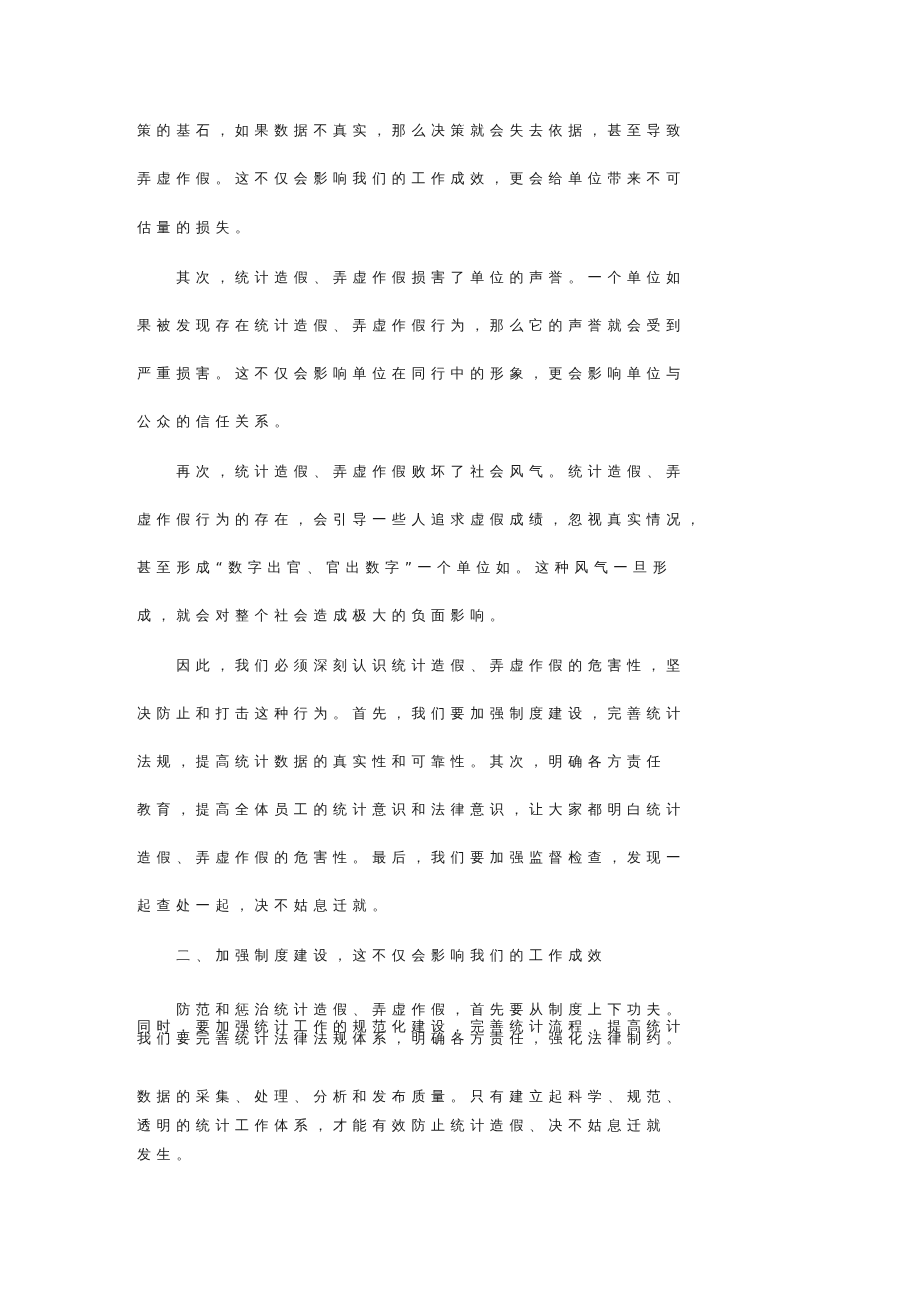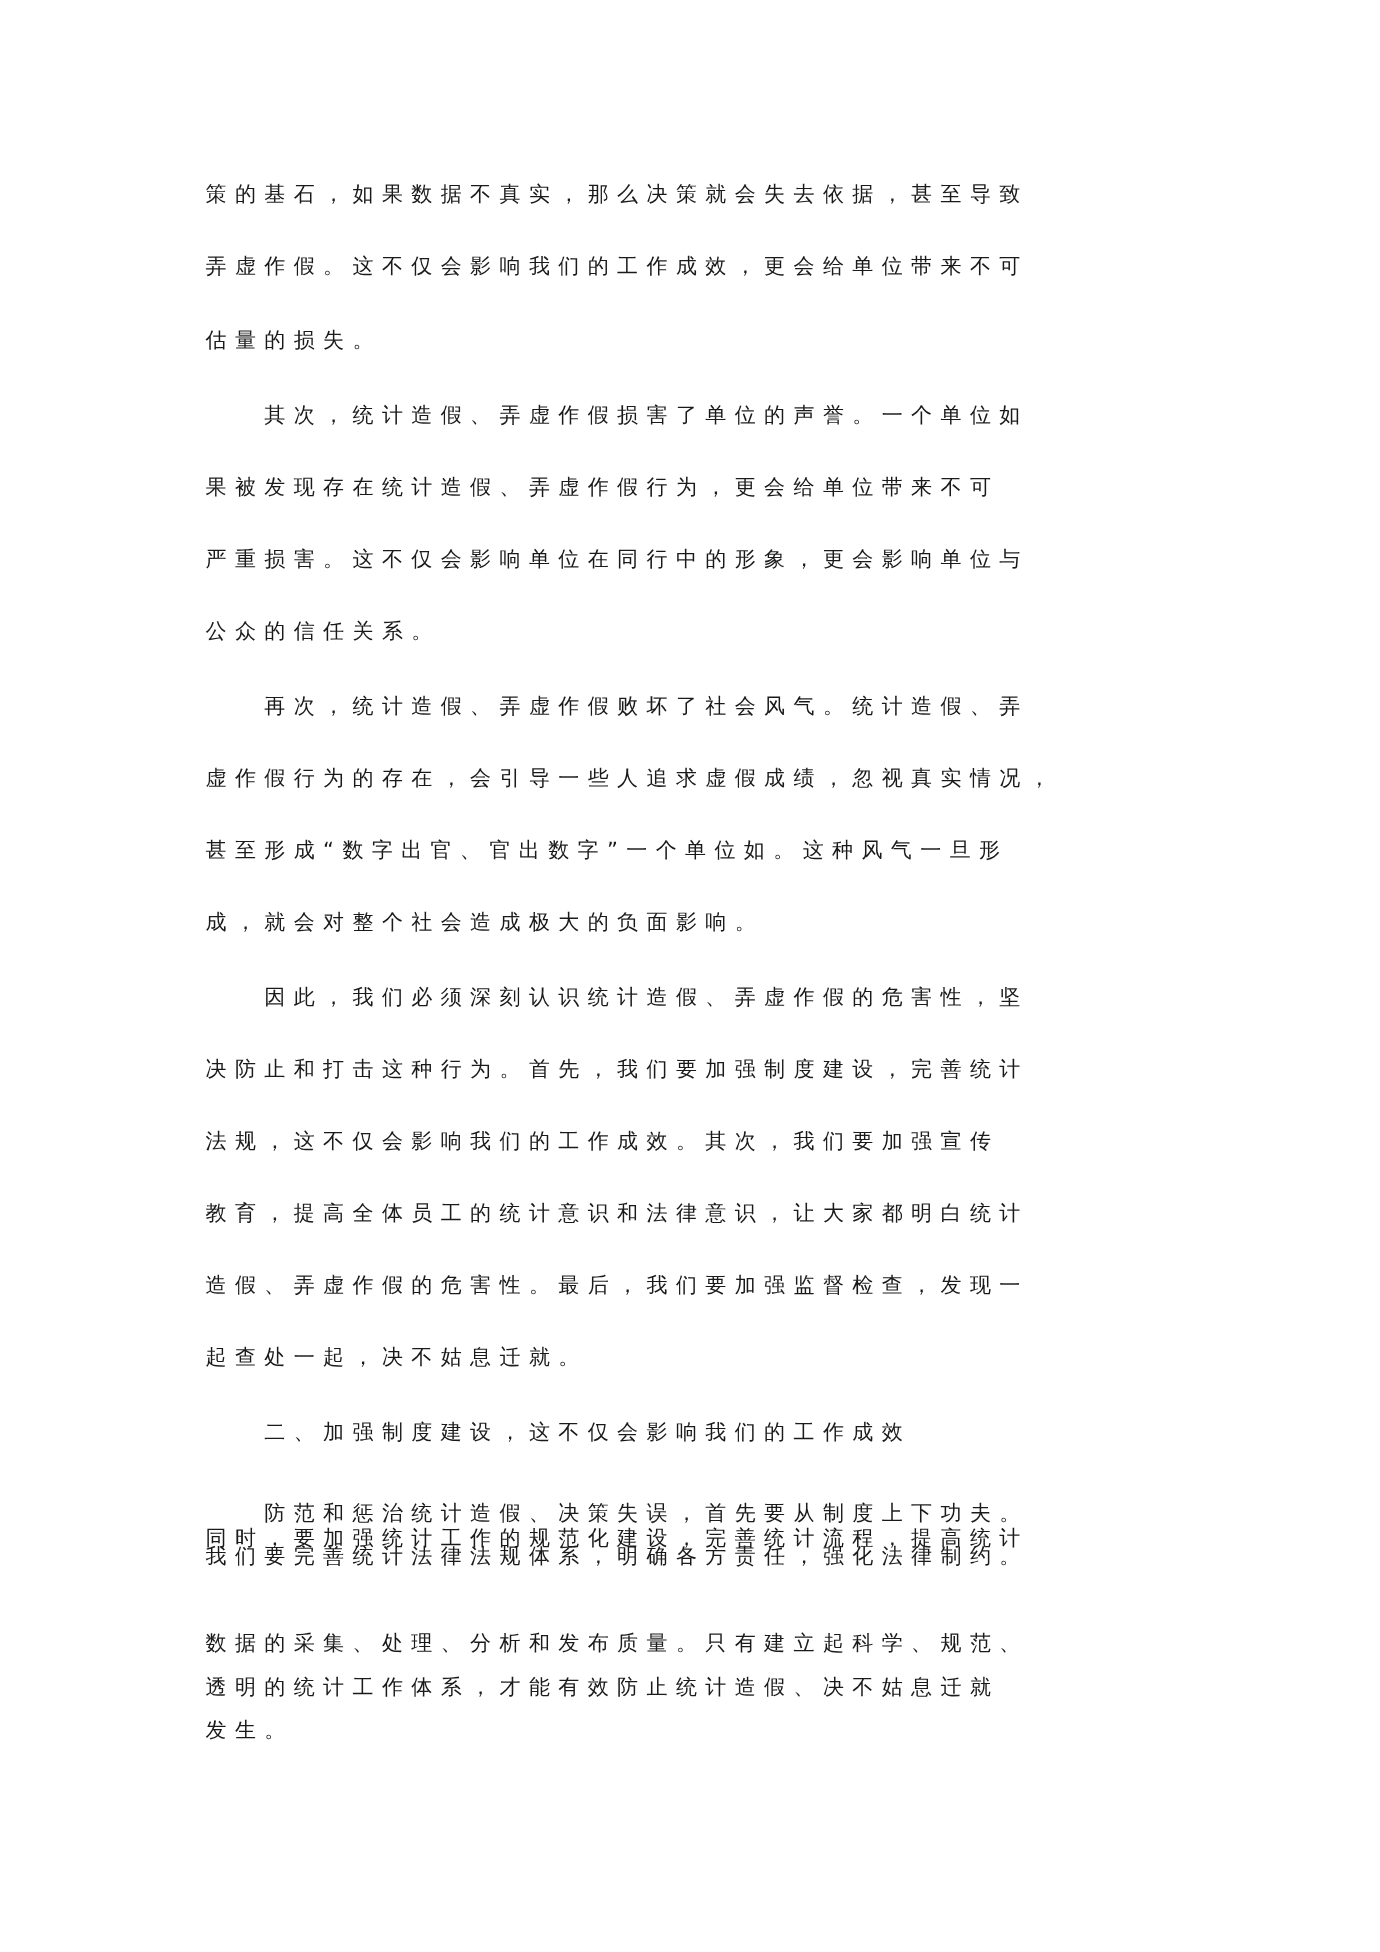--- a/index.html
+++ b/index.html
@@ -12,37 +12,37 @@
 </head>
 <body>
 
 <div class="page">
 
   <div class="line" style="top:115px">策的基石，如果数据不真实，那么决策就会失去依据，甚至导致</div>
   <div class="line" style="top:163px">弄虚作假。这不仅会影响我们的工作成效，更会给单位带来不可</div>
   <div class="line" style="top:212px">估量的损失。</div>
 
   <div class="line" style="top:262px">　　其次，统计造假、弄虚作假损害了单位的声誉。一个单位如</div>
-  <div class="line" style="top:310px">果被发现存在统计造假、弄虚作假行为，更会给单位带来不可</div>
+  <div class="line" style="top:310px">果被发现存在统计造假、弄虚作假行为，那么它的声誉就会受到</div>
   <div class="line" style="top:358px">严重损害。这不仅会影响单位在同行中的形象，更会影响单位与</div>
   <div class="line" style="top:406px">公众的信任关系。</div>
 
   <div class="line" style="top:456px">　　再次，统计造假、弄虚作假败坏了社会风气。统计造假、弄</div>
   <div class="line" style="top:504px">虚作假行为的存在，会引导一些人追求虚假成绩，忽视真实情况，</div>
   <div class="line" style="top:552px">甚至形成“数字出官、官出数字”一个单位如。这种风气一旦形</div>
   <div class="line" style="top:600px">成，就会对整个社会造成极大的负面影响。</div>
 
   <div class="line" style="top:650px">　　因此，我们必须深刻认识统计造假、弄虚作假的危害性，坚</div>
   <div class="line" style="top:698px">决防止和打击这种行为。首先，我们要加强制度建设，完善统计</div>
-  <div class="line" style="top:746px">法规，这不仅会影响我们的工作成效。其次，我们要加强宣传</div>
+  <div class="line" style="top:746px">法规，提高统计数据的真实性和可靠性。其次，明确各方责任</div>
   <div class="line" style="top:794px">教育，提高全体员工的统计意识和法律意识，让大家都明白统计</div>
   <div class="line" style="top:842px">造假、弄虚作假的危害性。最后，我们要加强监督检查，发现一</div>
   <div class="line" style="top:890px">起查处一起，决不姑息迁就。</div>
 
   <div class="line" style="top:940px">　　二、加强制度建设，这不仅会影响我们的工作成效</div>
 
-  <div class="line" style="top:994px">　　防范和惩治统计造假、决策失误，首先要从制度上下功夫。</div>
+  <div class="line" style="top:994px">　　防范和惩治统计造假、弄虚作假，首先要从制度上下功夫。</div>
   <div class="line" style="top:1023px">我们要完善统计法律法规体系，明确各方责任，强化法律制约。</div>
   <div class="line" style="top:1011px">同时，要加强统计工作的规范化建设，完善统计流程，提高统计</div>
   <div class="line" style="top:1081px">数据的采集、处理、分析和发布质量。只有建立起科学、规范、</div>
   <div class="line" style="top:1110px">透明的统计工作体系，才能有效防止统计造假、决不姑息迁就</div>
   <div class="line" style="top:1139px">发生。</div>
 </div>
 
 </body></html>

